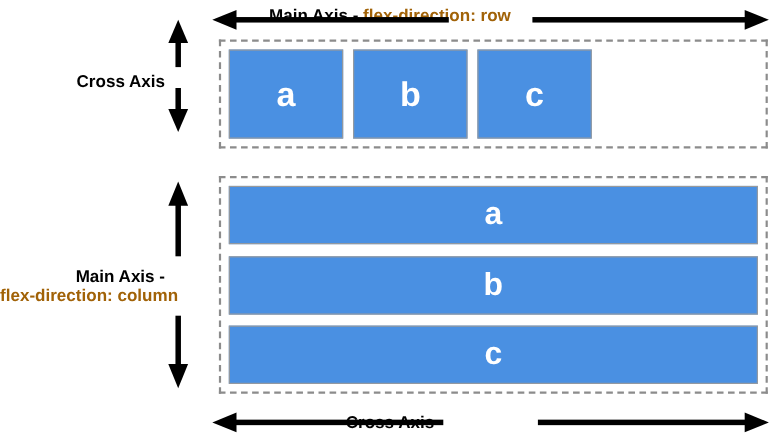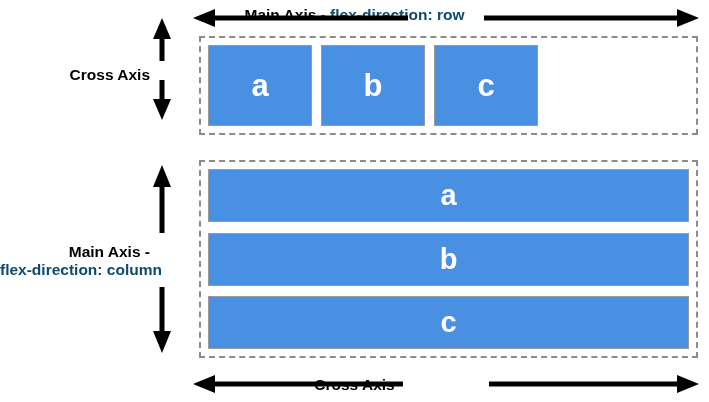--- a/index.html
+++ b/index.html
@@ -21,21 +21,21 @@
   }
 
   
   .label {
     position: absolute;
     font-weight: bold;
     color: #000000;
     white-space: nowrap;
     line-height: 1.18;
   }
-  .label .accent { color: #0c4a6e; }
+  .label .accent { color: #a16207; }
 
   #main-axis-row-label {
     left: 0; right: 0;
     top: 6px;
     text-align: center;
     font-size: 15.5px;
   }
   #cross-axis-left-label {
     left: 0;
     width: 150px;

